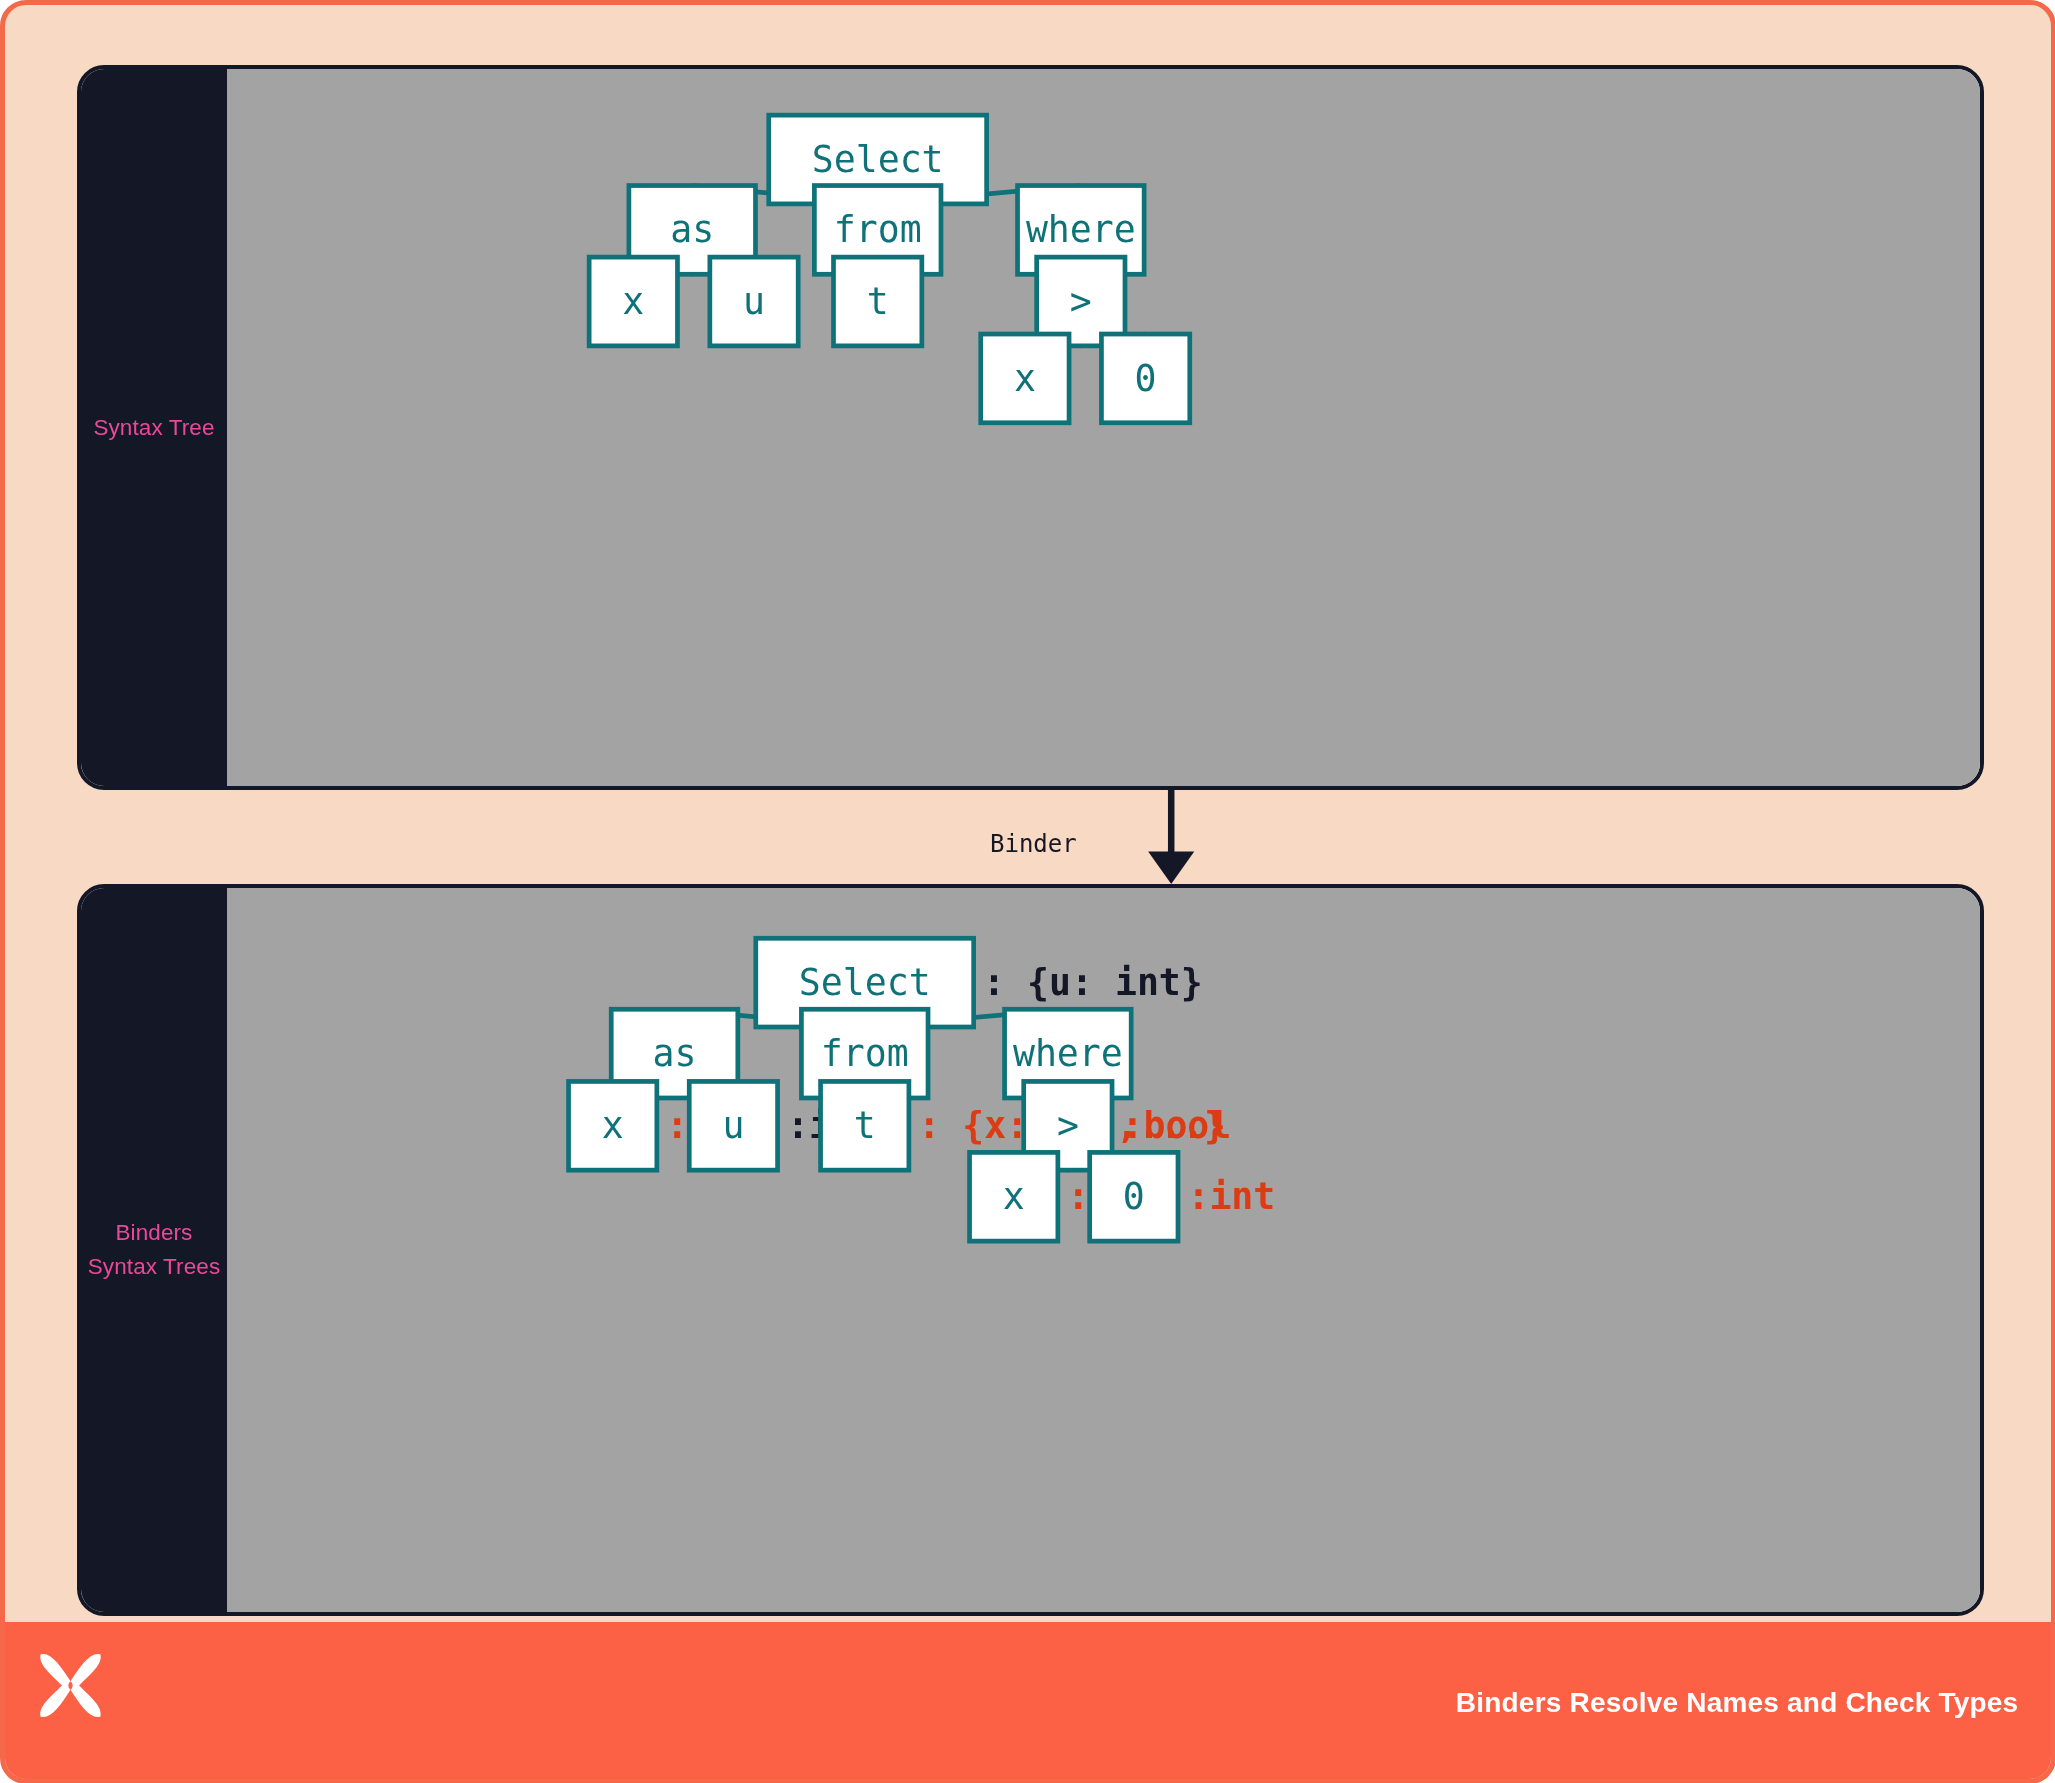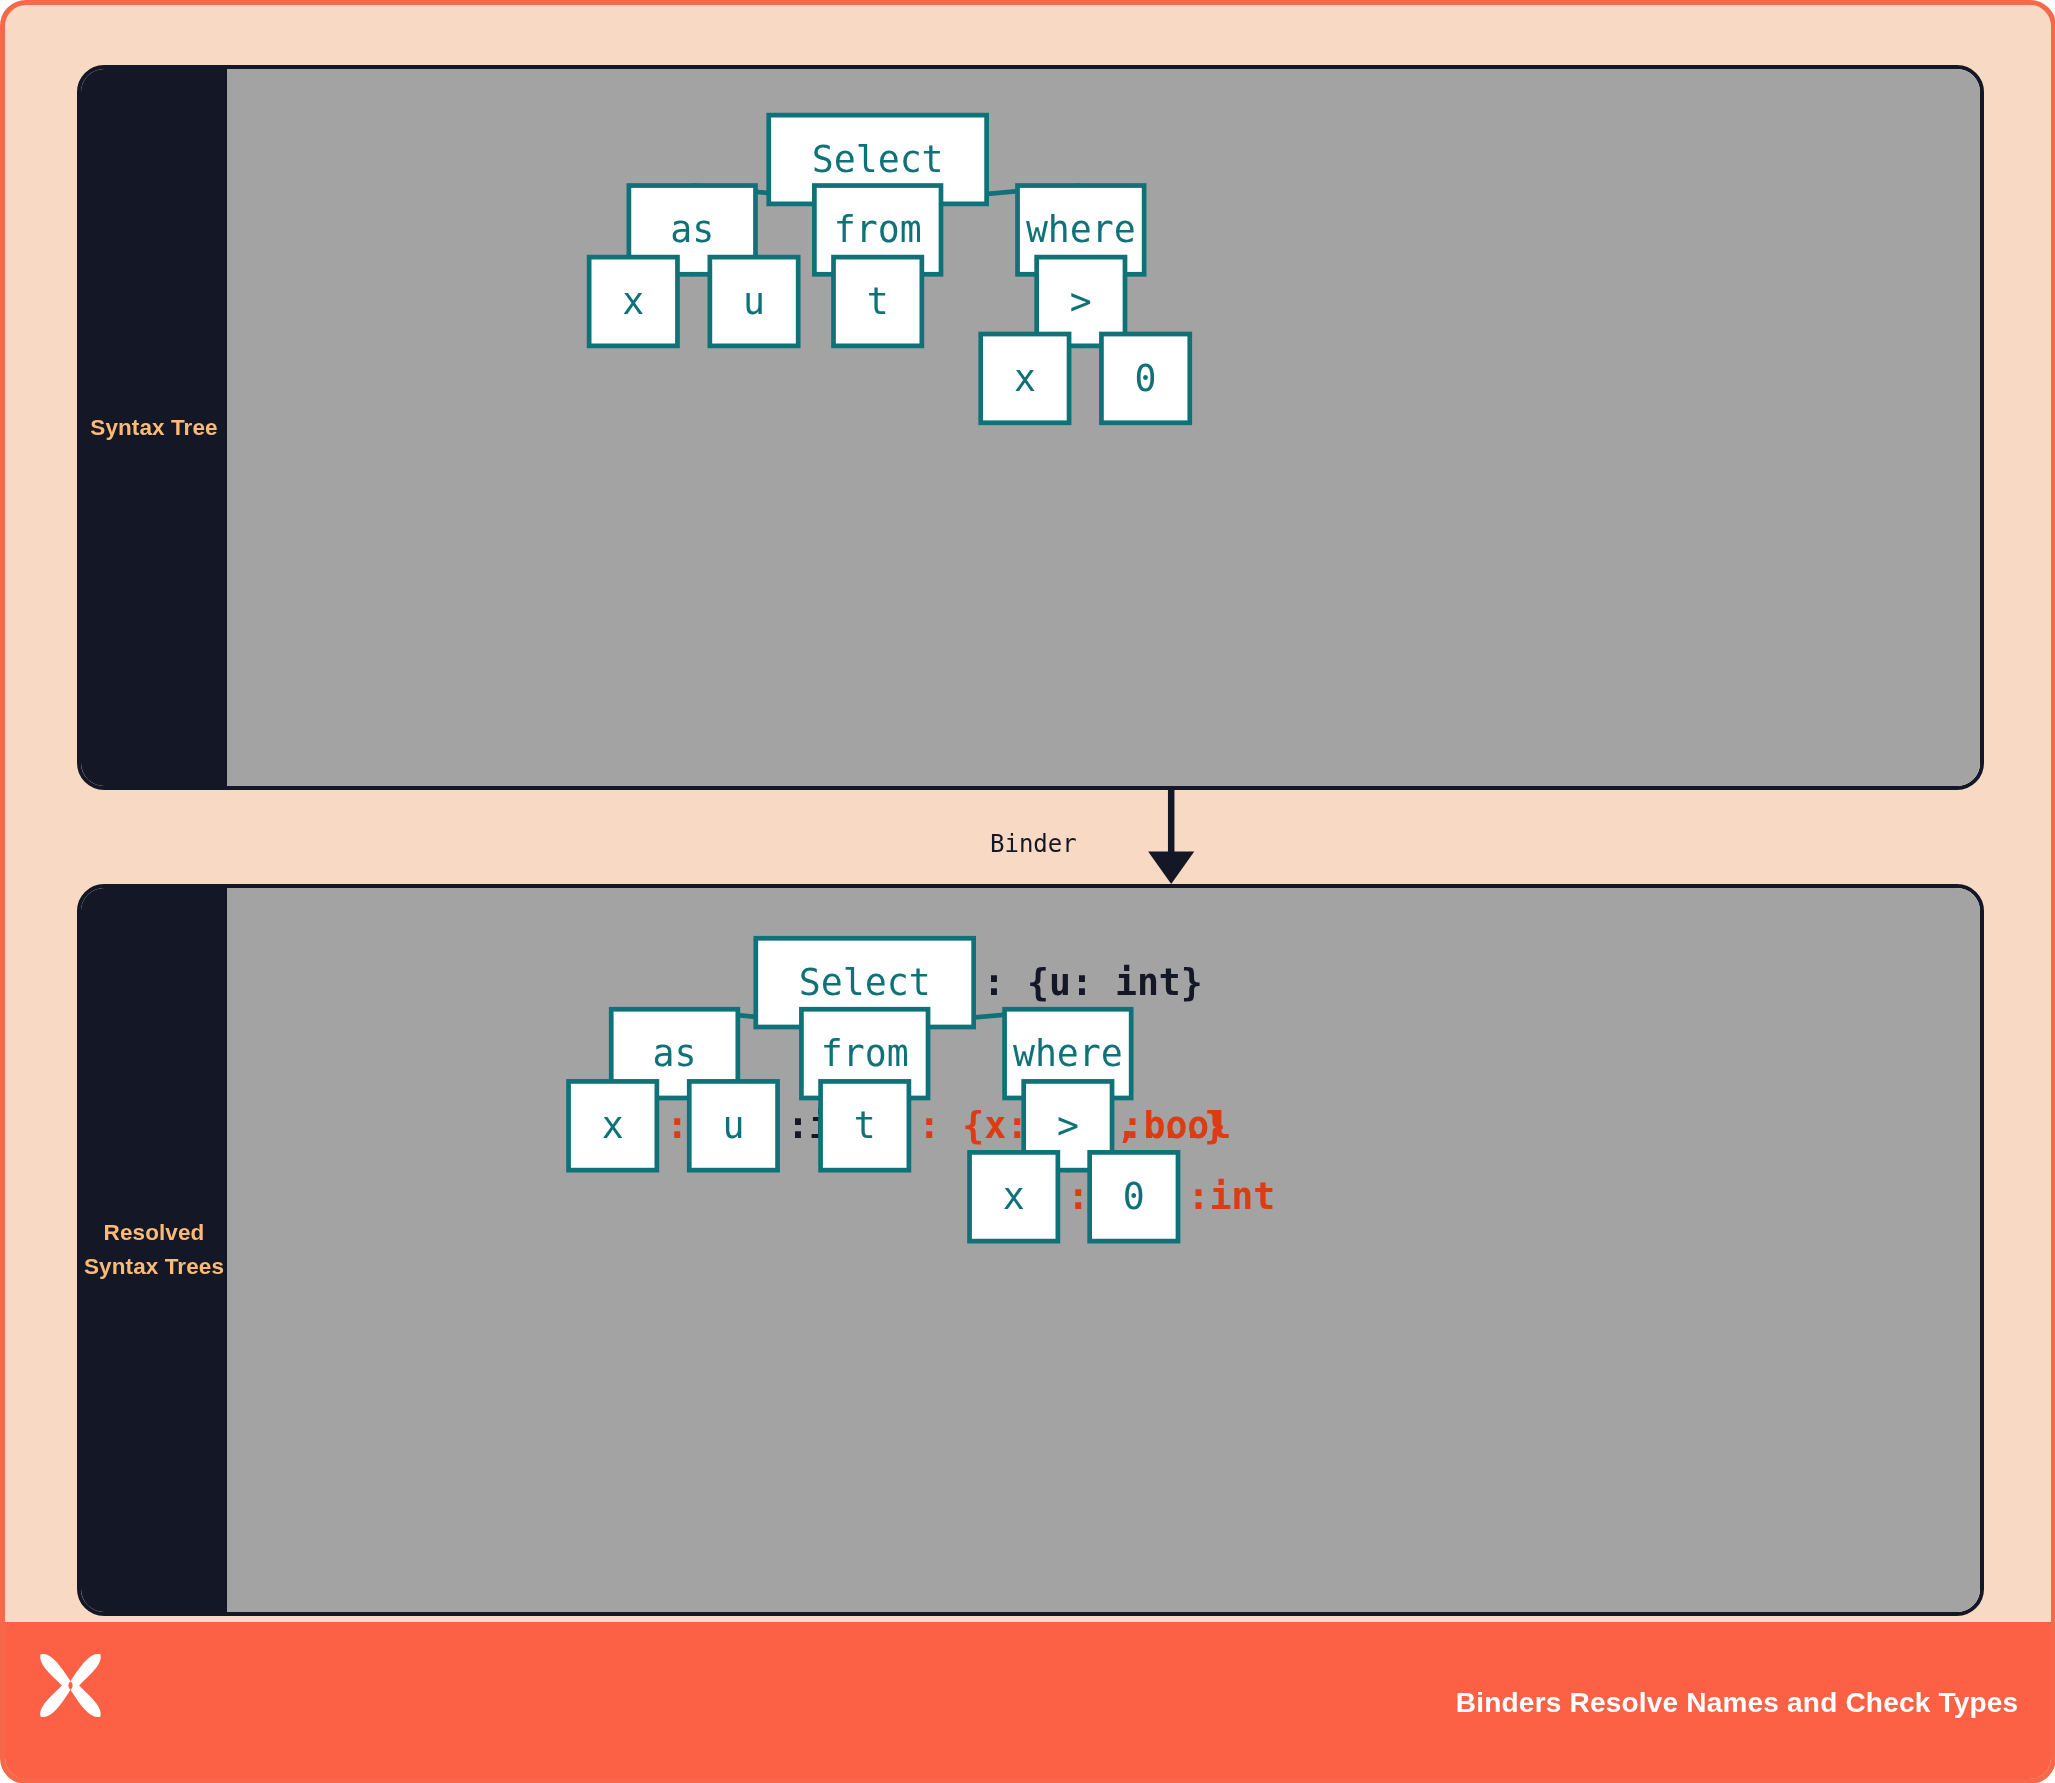--- a/index.html
+++ b/index.html
@@ -31,23 +31,23 @@
   #panel-top    { left:72px; top:60px;  width:1907px; height:725px; }
   #panel-bottom { left:72px; top:879px; width:1907px; height:732px; }
 
   .panel-sidebar {
     width:146px; flex:0 0 146px;
     background:#141826;
     display:flex; align-items:center; justify-content:center;
     text-align:center;
   }
   .panel-sidebar .side-label {
-    color:#fdba74;
+    color:#ec4899;
     font-size:22.5px;
-    font-weight:bold;
+    font-weight:normal;
     line-height:1.5;
     letter-spacing:0.1px;
   }
   .panel-canvas { position:relative; flex:1 1 auto; background:#a3a3a3; }
 
   
   .tree-svg { position:absolute; left:0; top:0; width:100%; height:100%; }
 
   
   #binder-zone {
@@ -141,21 +141,21 @@
     <svg width="1907" height="94" viewBox="0 0 3224 159">
       <line x1="1850" y1="0" x2="1850" y2="120" stroke="#141826" stroke-width="11"></line>
       <polygon points="1850,159 1811,104 1889,104" fill="#141826"></polygon>
     </svg>
   </div>
   <div id="binder-label">Binder</div>
 
   <div class="panel" id="panel-bottom">
     <div class="panel-sidebar">
       <div class="side-label">
-        <span>Resolved</span><br>
+        <span>Binders</span><br>
         <span>Syntax Trees</span>
       </div>
     </div>
     <div class="panel-canvas">
       <svg class="tree-svg" id="svg-bottom" viewBox="0 0 2977 1224" preserveAspectRatio="none">
           <line x1="1083" y1="235" x2="760" y2="205" stroke="#0F7279" stroke-width="8"></line>
           <line x1="1083" y1="235" x2="1083" y2="205" stroke="#0F7279" stroke-width="8"></line>
           <line x1="1083" y1="235" x2="1428" y2="205" stroke="#0F7279" stroke-width="8"></line>
           <line x1="760" y1="355" x2="655" y2="327" stroke="#0F7279" stroke-width="8"></line>
           <line x1="760" y1="355" x2="860" y2="327" stroke="#0F7279" stroke-width="8"></line>

